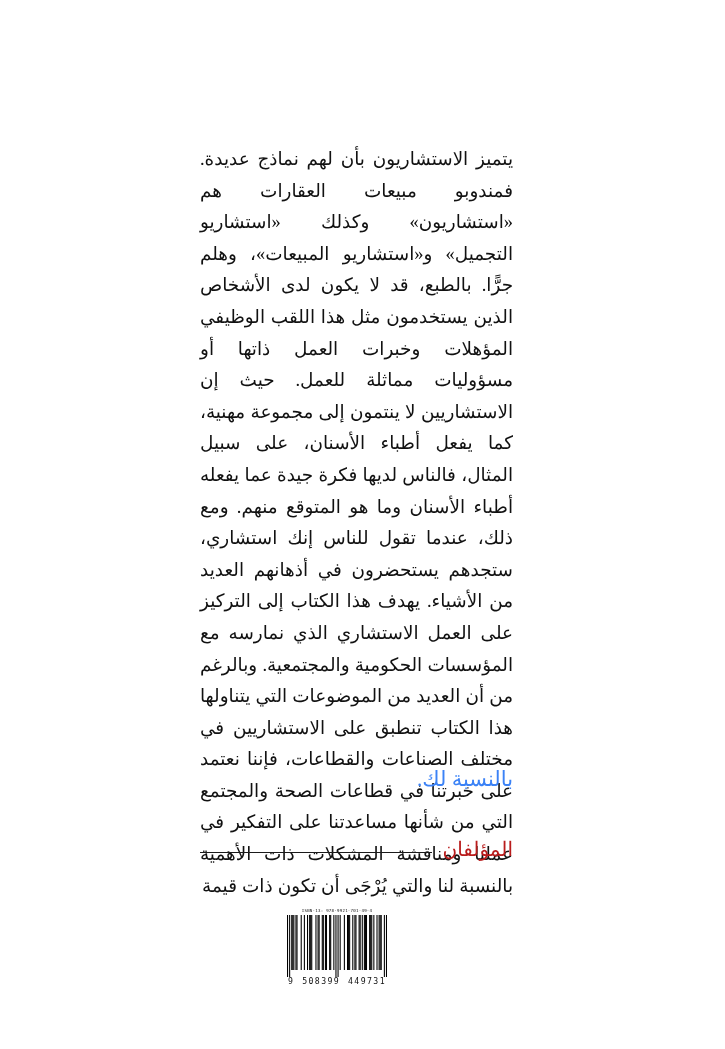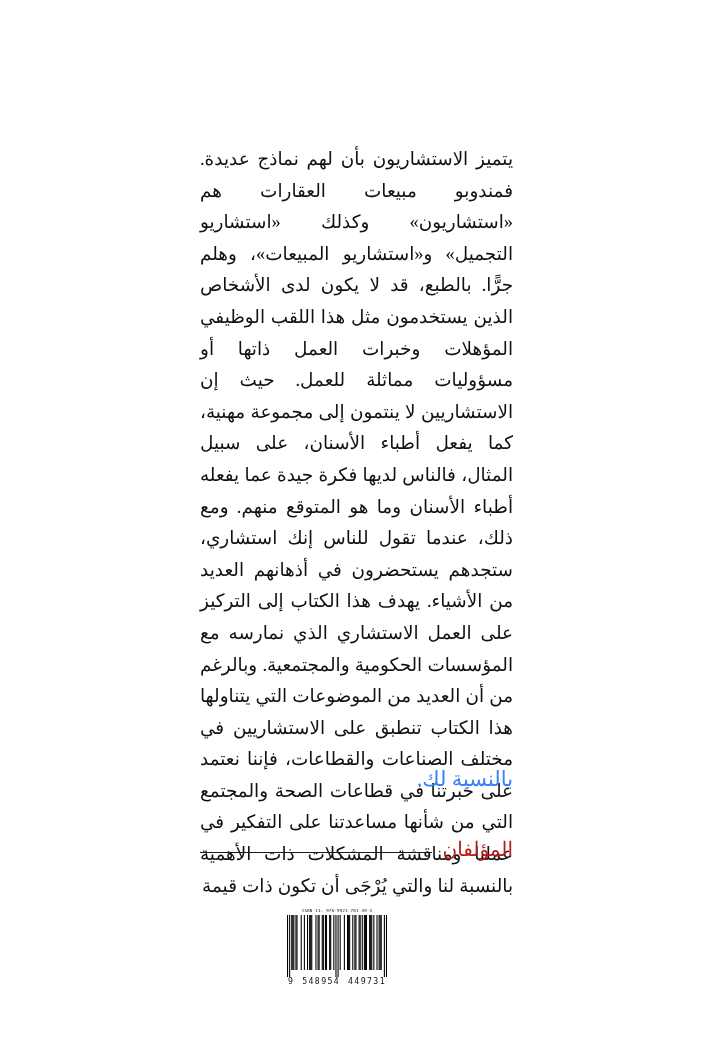--- a/index.html
+++ b/index.html
@@ -182,18 +182,18 @@
             <rect x="91.579" y="0" width="1.074" height="55" fill="#000000"></rect>
             <rect x="92.632" y="0" width="1.074" height="55" fill="#000000"></rect>
             <rect x="93.684" y="0" width="1.074" height="55" fill="#000000"></rect>
             <rect x="96.842" y="0" width="1.074" height="62" fill="#000000"></rect>
             <rect x="98.947" y="0" width="1.074" height="62" fill="#000000"></rect>
           </g>
       </svg>
     </div>
     <div class="barcode-digits">
       <span class="digit-group">9</span>
-      <span class="digit-group">548954</span>
+      <span class="digit-group">508399</span>
       <span class="digit-group">449731</span>
     </div>
   </div>
 
 </div>
 
 </body></html>

